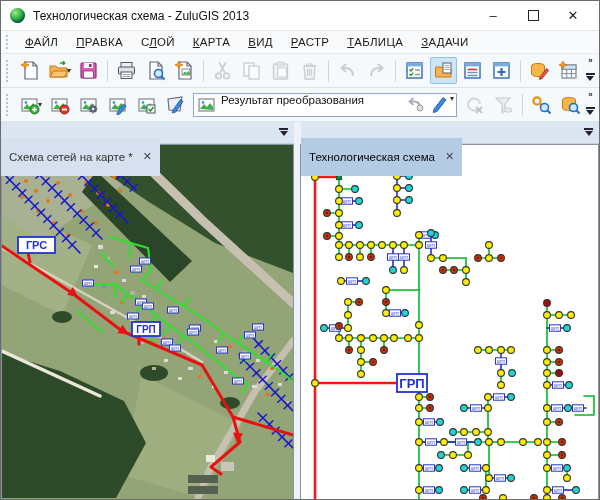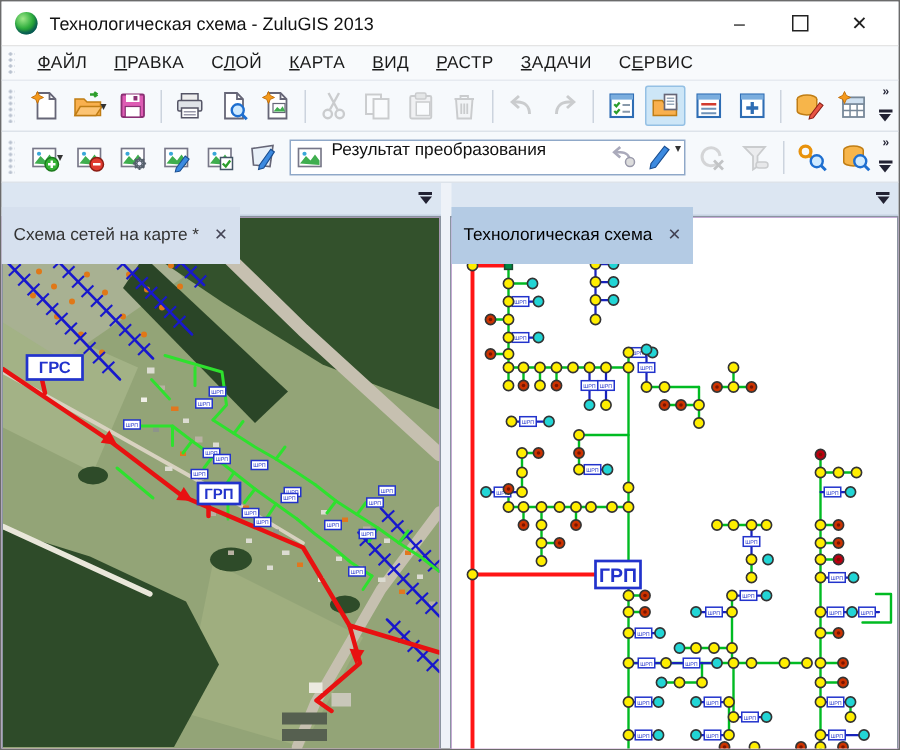--- a/index.html
+++ b/index.html
@@ -64,22 +64,22 @@
 
   <div class="menubar">
     <div class="grip"></div>
     <div id="menu-items" style="display:flex;">
         <div class="menuitem"><u>Ф</u>АЙЛ</div>
         <div class="menuitem"><u>П</u>РАВКА</div>
         <div class="menuitem">С<u>Л</u>ОЙ</div>
         <div class="menuitem"><u>К</u>АРТА</div>
         <div class="menuitem"><u>В</u>ИД</div>
         <div class="menuitem"><u>Р</u>АСТР</div>
+        <div class="menuitem"><u>Т</u>АБЛИЦА</div>
         <div class="menuitem"><u>З</u>АДАЧИ</div>
-        <div class="menuitem">С<u>Е</u>РВИС</div>
       </div>
   </div>
 
   <div class="toolbar" id="tb1">
     <div class="grip"></div>
     <div id="tb1-items" style="display:flex;align-items:center;">
         <div class="tbtn">
           <svg width="21" height="21" viewBox="0 0 21 21">
             <path d="M5 2h8l4 4v13H5z" fill="#fff" stroke="#667" stroke-width="1.2"></path>
             <path d="M13 2v4h4" fill="none" stroke="#667" stroke-width="1.2"></path>

